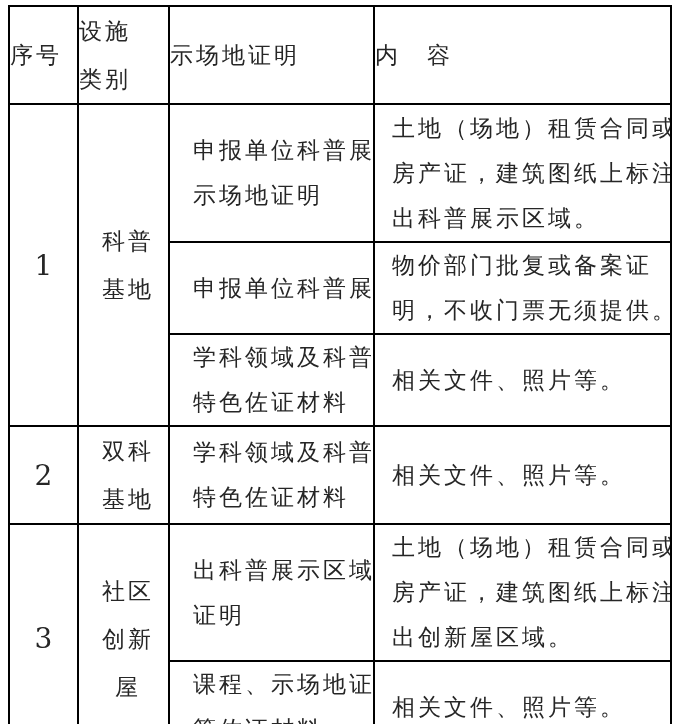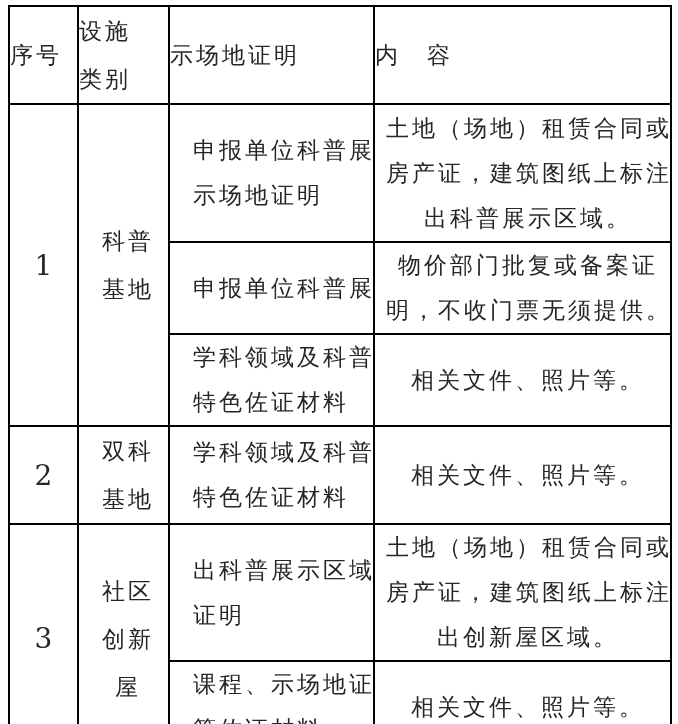--- a/index.html
+++ b/index.html
@@ -23,21 +23,21 @@
     font-family: "DejaVu Serif", "Liberation Serif", serif;
     font-size: 23px;
     letter-spacing: 3px;
     padding: 0;
     overflow: hidden;
   }
   
   td.c1 { text-align: center; font-size: 28px; letter-spacing: 0; margin-left: 40px; }
   td.c2 { text-align: center; padding-left: 9px; }
   td.c3 { padding-left: 23px; text-align: left; }
-  td.c4 { padding-left: 11px; text-align: center; }
+  td.c4 { padding-left: 17px; text-align: left; }
   
   td.hd { text-align: left; padding-left: 0; font-size: 23px; letter-spacing: 3px; }
   td.hd .ln { line-height: 40px; }
   
   .ln { line-height: 45px; white-space: nowrap; }
   td.c2 .ln { line-height: 48px; }
 </style>
 </head>
 <body>
 

